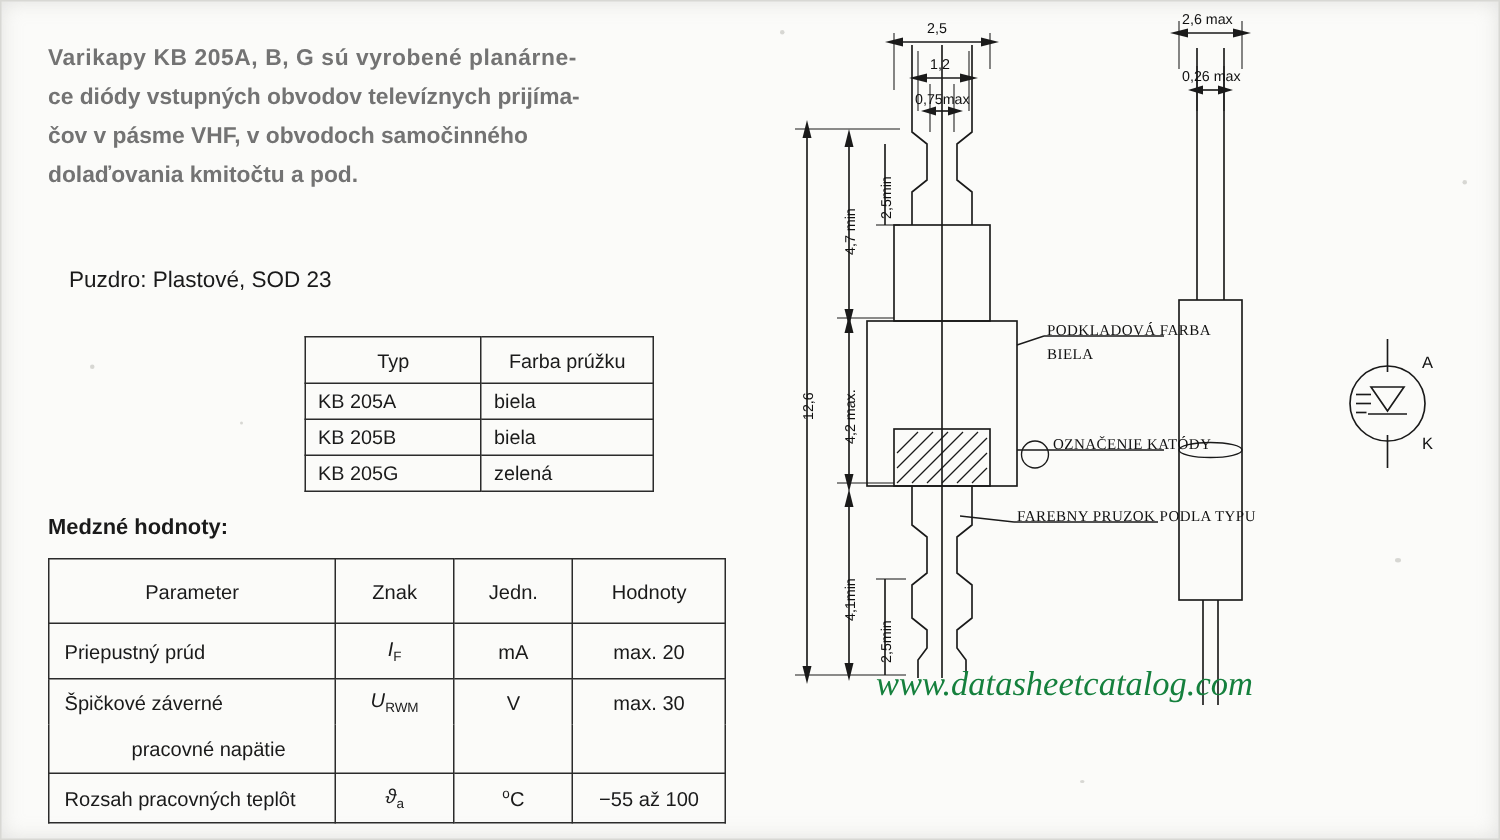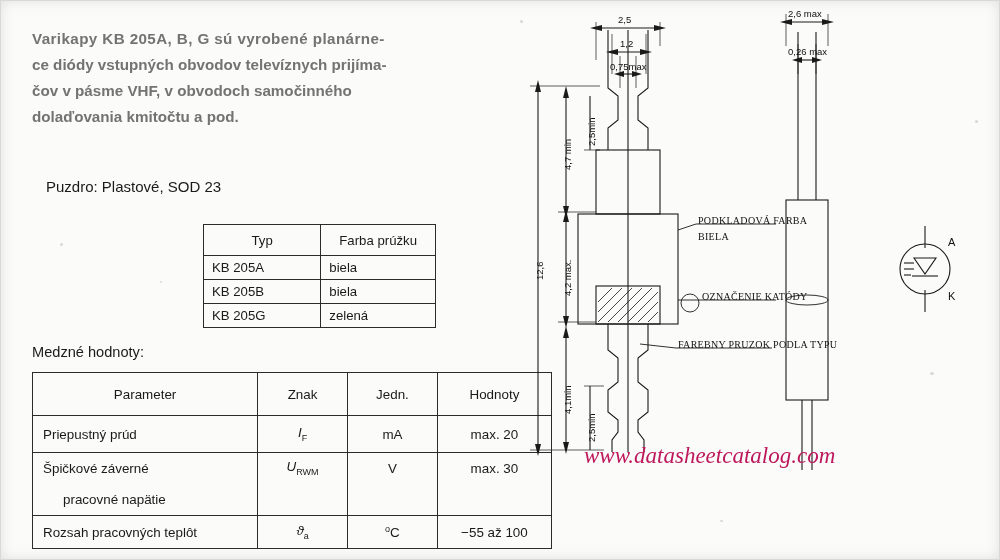--- a/index.html
+++ b/index.html
@@ -74,46 +74,46 @@
   }
   .t-colour th { text-align: center; height: 22px; }
   .t-colour td.c1 { width: 150px; }
   .t-colour td.c2 { width: 140px; }
 
   .medzne {
     position: absolute;
     left: 32px;
     top: 344px;
     font-size: 14.6px;
-    font-weight: normal;
+    font-weight: bold;
   }
 
   
   .t-lim {
     position: absolute;
     left: 32px;
     top: 372px;
-    width: 520px;
+    width: 452px;
     font-size: 13.4px;
     padding-left: 28px;
   }
   .t-lim td, .t-lim th {
     border: 1px solid #2b2b2b;
     padding: 3px 8px;
     font-weight: normal;
     vertical-align: middle;
   }
   .t-lim thead th { text-align: center; height: 36px; }
   .t-lim .ch-param { width: 206px; }
   .t-lim .ch-sym { width: 72px; }
   .t-lim .ch-unit { width: 72px; }
   .t-lim .ch-val { width: 96px; }
   .t-lim td.mid { text-align: center; }
   .t-lim td.p { padding-left: 10px; }
-  .t-lim td.p2 { padding-left: 30px; }
+  .t-lim td.p2 { padding-left: 30px; text-align: center; }
   .t-lim .r1 td { height: 30px; }
   .t-lim .r2 td { height: 24px; border-bottom: none; }
   .t-lim .r3 td { height: 26px; border-top: none; }
   .t-lim .r4 td { height: 26px; margin-left: 11px; }
   .sym { font-style: italic; }
   .sub { font-size: 9px; vertical-align: sub; font-style: normal; }
   .sup { font-size: 9px; vertical-align: super; font-style: normal; }
 
   
   .drawing {
@@ -123,21 +123,21 @@
     width: 500px;
     height: 560px;
   }
   .wm {
     position: absolute;
     left: 584px;
     top: 443px;
     font-family: "Liberation Serif", serif;
     font-style: italic;
     font-size: 23px;
-    color: #be185d;
+    color: #15803d;
     white-space: nowrap;
   }
   .lbl {
     position: absolute;
     font-family: "Liberation Sans", sans-serif;
     font-size: 9.5px;
     color: #111;
     white-space: nowrap;
   }
   .lbl.rot {

